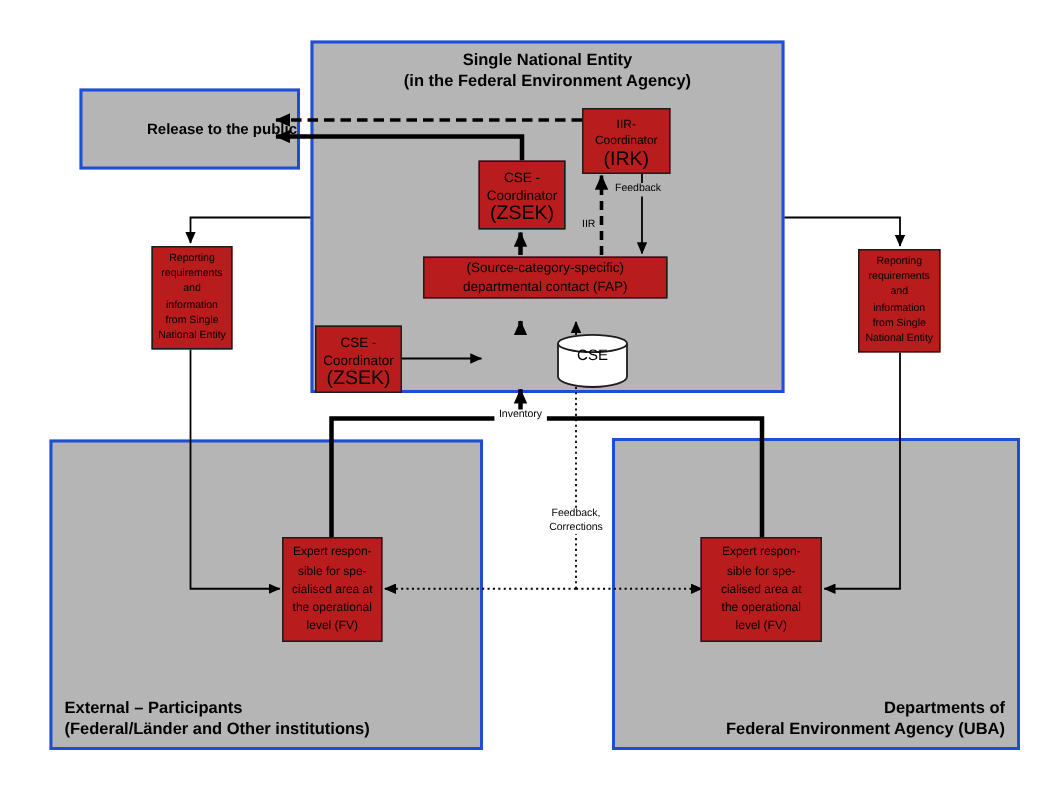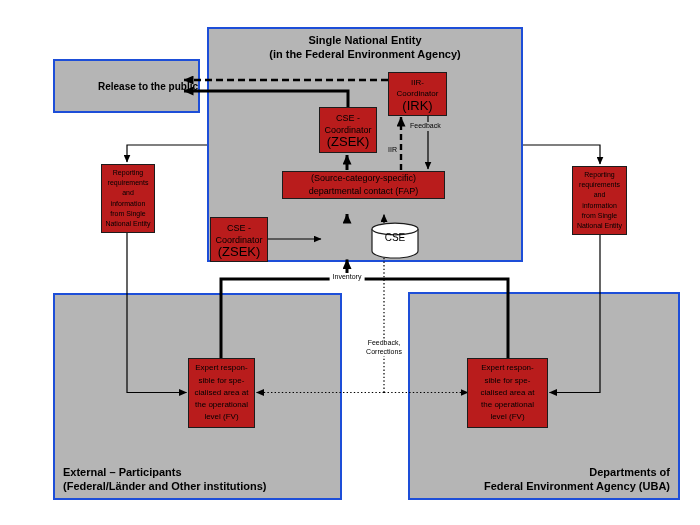--- a/index.html
+++ b/index.html
@@ -31,21 +31,21 @@
 
 <div id="canvas">
 
   <div class="abs graybox" style="left:207px;top:27px;width:316px;height:235px;z-index:1;">
     <div class="abs bigtitle" style="left:0;top:5px;width:100%;">
       <div>Single National Entity</div>
       <div>(in the Federal Environment Agency)</div>
     </div>
   </div>
 
-  <div class="abs graybox" style="left:33px;top:293px;width:289px;height:207px;z-index:1;margin-left:20px;">
+  <div class="abs graybox" style="left:33px;top:293px;width:289px;height:207px;z-index:1;">
     <div class="cornerlabel" style="left:8px;bottom:5px;text-align:left;">
       <div>External – Participants</div>
       <div>(Federal/Länder and Other institutions)</div>
     </div>
   </div>
 
   <div class="abs graybox" style="left:408px;top:292px;width:272px;height:208px;z-index:1;">
     <div class="cornerlabel" style="right:8px;bottom:5px;text-align:right;margin-left:46px;">
       <div>Departments of</div>
       <div>Federal Environment Agency (UBA)</div>

